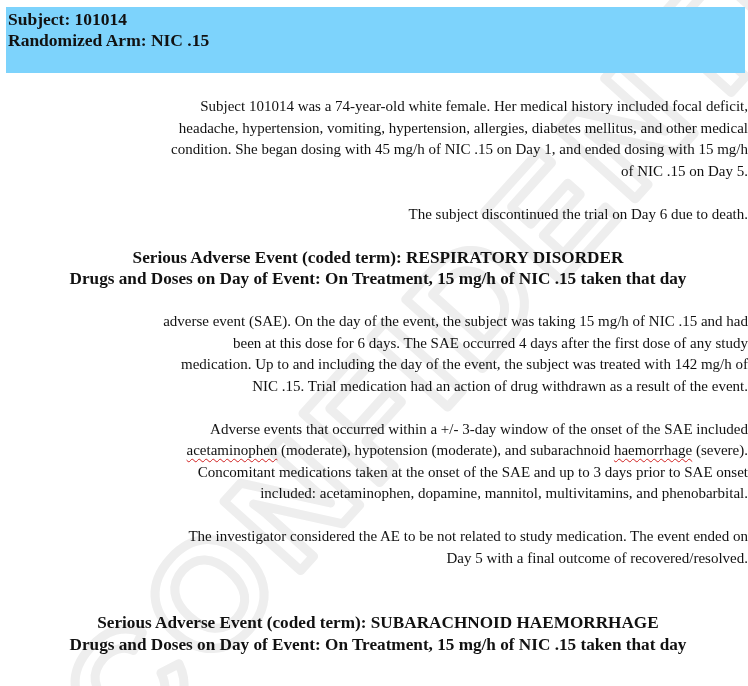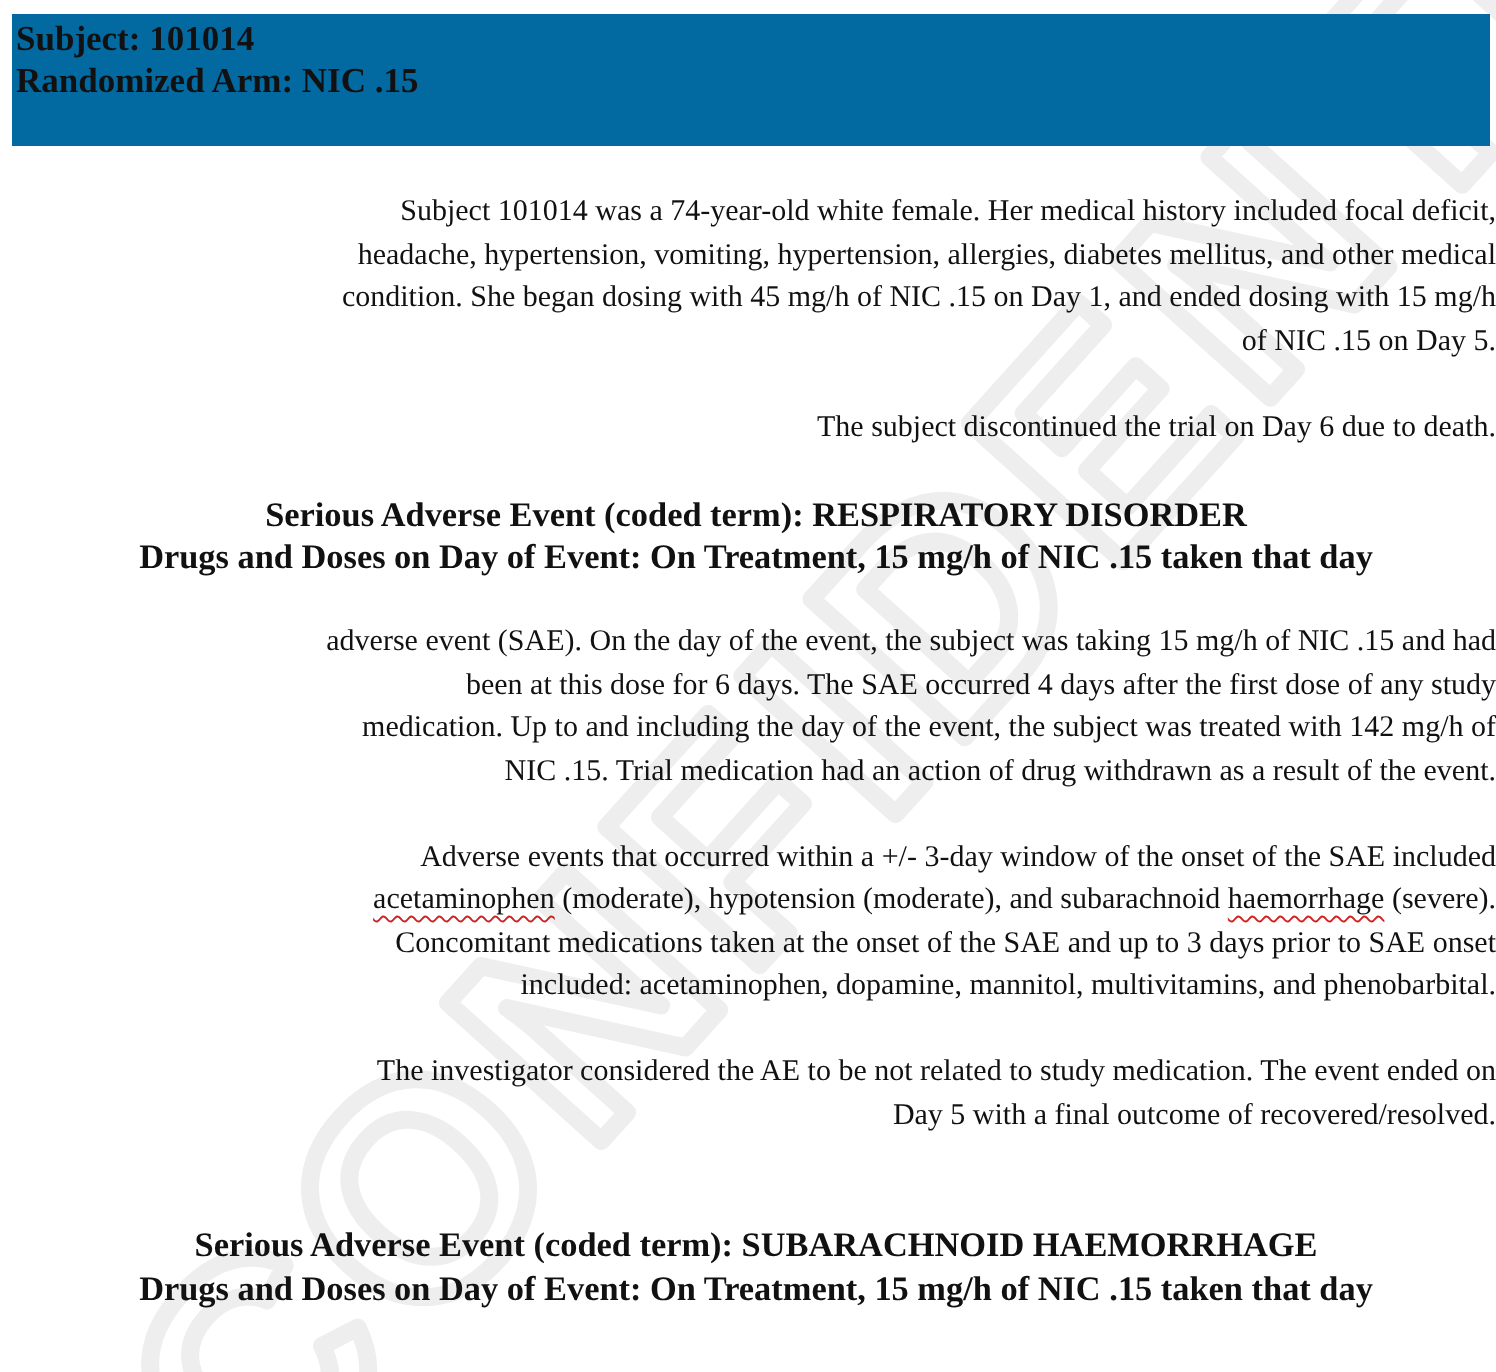--- a/index.html
+++ b/index.html
@@ -34,21 +34,21 @@
       position: absolute;
       left: 0;
       top: 0;
     }
     .header-box {
       position: absolute;
       left: 6px;
       top: 7px;
       width: 739px;
       height: 66px;
-      background: #0369a1;
+      background: #7dd3fc;
       box-sizing: border-box;
       padding: 2px 0 0 2px;
       z-index: 1;
     }
     .header-line {
       font-weight: bold;
       font-size: 17.5px;
       line-height: 21px;
       white-space: nowrap;
     }

